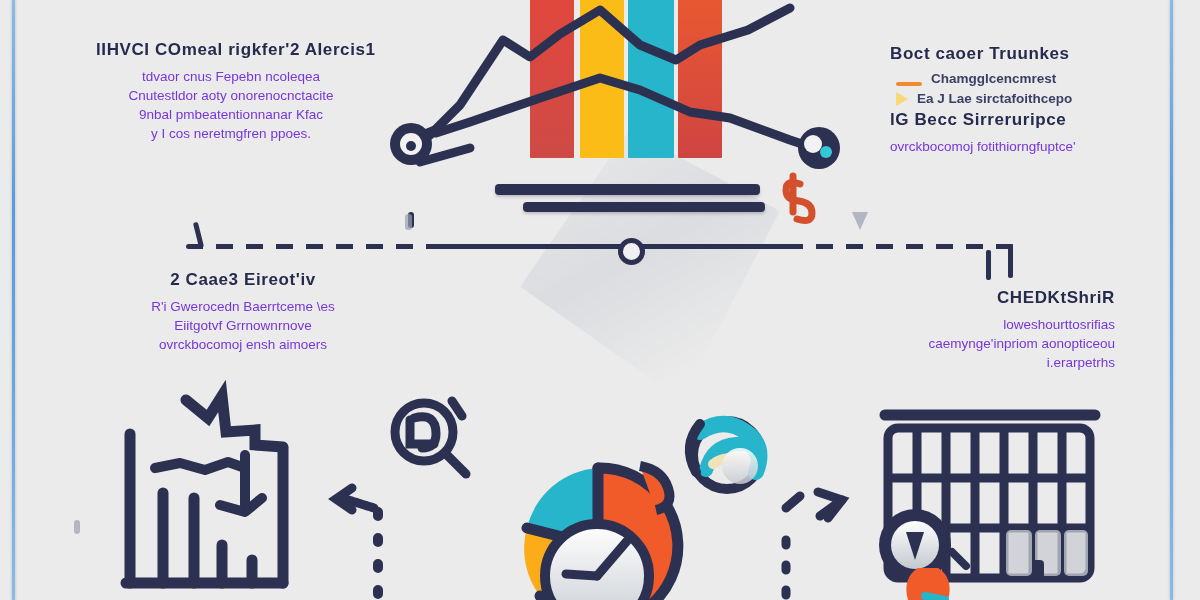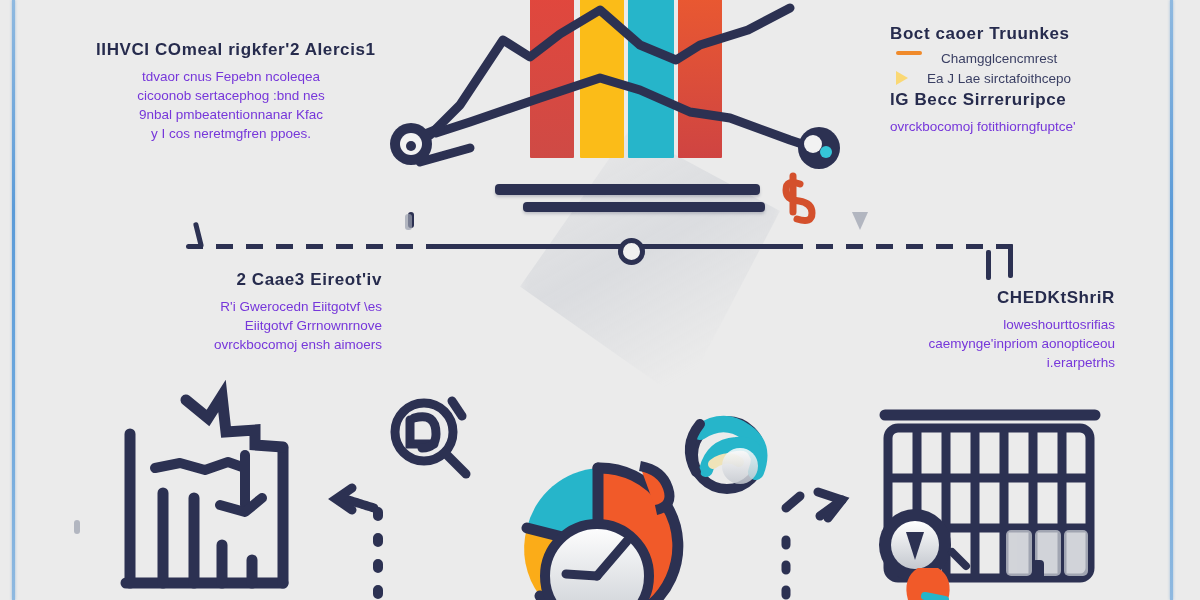--- a/index.html
+++ b/index.html
@@ -33,26 +33,26 @@
   }
   .tblock .t-line{
     font-size:13.5px;line-height:19px;color:#6d28d9;white-space:nowrap;
     filter:blur(.45px);opacity:.92;
   }
   .tblock.center{text-align:center;}
   .tblock.center .t-title{display:block;}
 
   #txt-topleft{left:96px;top:40px;width:270px;text-align:center;}
   #txt-topleft .t-line:nth-of-type(1){letter-spacing:.2px;}
-  #txt-topright{left:890px;top:24px;width:215px;}
-  #txt-botleft{left:132px;top:270px;width:250px;text-align:right;}
+  #txt-topright{left:890px;top:44px;width:215px;}
+  #txt-botleft{left:118px;top:270px;width:250px;text-align:center;}
   #txt-botright{left:900px;top:288px;width:215px;text-align:right;}
 
   
-  .legend-row{display:flex;align-items:flex-start;gap:19px;margin:5px 0 4px 6px;}
+  .legend-row{display:flex;align-items:flex-end;gap:9px;margin:5px 0 4px 6px;font-weight:bold;}
   .legend-swatch{display:inline-block;flex:0 0 auto;filter:blur(.3px);}
   .legend-swatch.line{width:26px;height:4px;border-radius:2px;}
   .legend-swatch.tri{width:0;height:0;border-top:7px solid transparent;
      border-bottom:7px solid transparent;border-left:12px solid #ffd24d;opacity:.75;}
   .legend-text{font-size:13.5px;color:#3a3f63;white-space:nowrap;filter:blur(.45px);}
 
   .subhead{margin-top:22px;}
 
   
   .spine{position:absolute;left:186px;top:243px;width:828px;height:6px;}
@@ -80,21 +80,21 @@
 
 <div id="stage">
 
   <div class="edge-rule left"></div>
   <div class="edge-rule right"></div>
   <div class="watermark"></div>
 
   <div class="tblock center" id="txt-topleft">
     <div class="t-title">lIHVCI COmeal rigkfer'2 AIercis1</div>
     <div class="t-line">tdvaor cnus Fepebn ncoleqea</div>
-    <div class="t-line">cicoonob sertacephog :bnd nes</div>
+    <div class="t-line">Cnutestldor aoty onorenocnctacite</div>
     <div class="t-line">9nbal pmbeatentionnanar Kfac</div>
     <div class="t-line">y I cos neretmgfren ppoes.</div>
   </div>
 
   <div class="tblock" id="txt-topright">
     <div class="t-title">Boct caoer Truunkes</div>
 
     <div class="legend-row">
       <span class="legend-swatch line" style="background:#f08a2a"></span>
       <span class="legend-text">Chamgglcencmrest</span>
@@ -103,21 +103,21 @@
       <span class="legend-swatch tri"></span>
       <span class="legend-text">Ea J Lae sirctafoithcepo</span>
     </div>
 
     <div class="t-title subhead">lG Becc Sirreruripce</div>
     <div class="t-line">ovrckbocomoj fotithiorngfuptce'</div>
   </div>
 
   <div class="tblock center" id="txt-botleft">
     <div class="t-title">2 Caae3 Eireot'iv</div>
-    <div class="t-line">R'i Gwerocedn Eiitgotvf \es</div>
+    <div class="t-line">R'i Gwerocedn Baerrtceme \es</div>
     <div class="t-line">Eiitgotvf Grrnownrnove</div>
     <div class="t-line">ovrckbocomoj ensh aimoers</div>
   </div>
 
   <div class="tblock center" id="txt-botright">
     <div class="t-title">CHEDKtShriR</div>
     <div class="t-line">loweshourttosrifias</div>
     <div class="t-line">caemynge'inpriom aonopticeou</div>
     <div class="t-line">i.erarpetrhs</div>
   </div>

